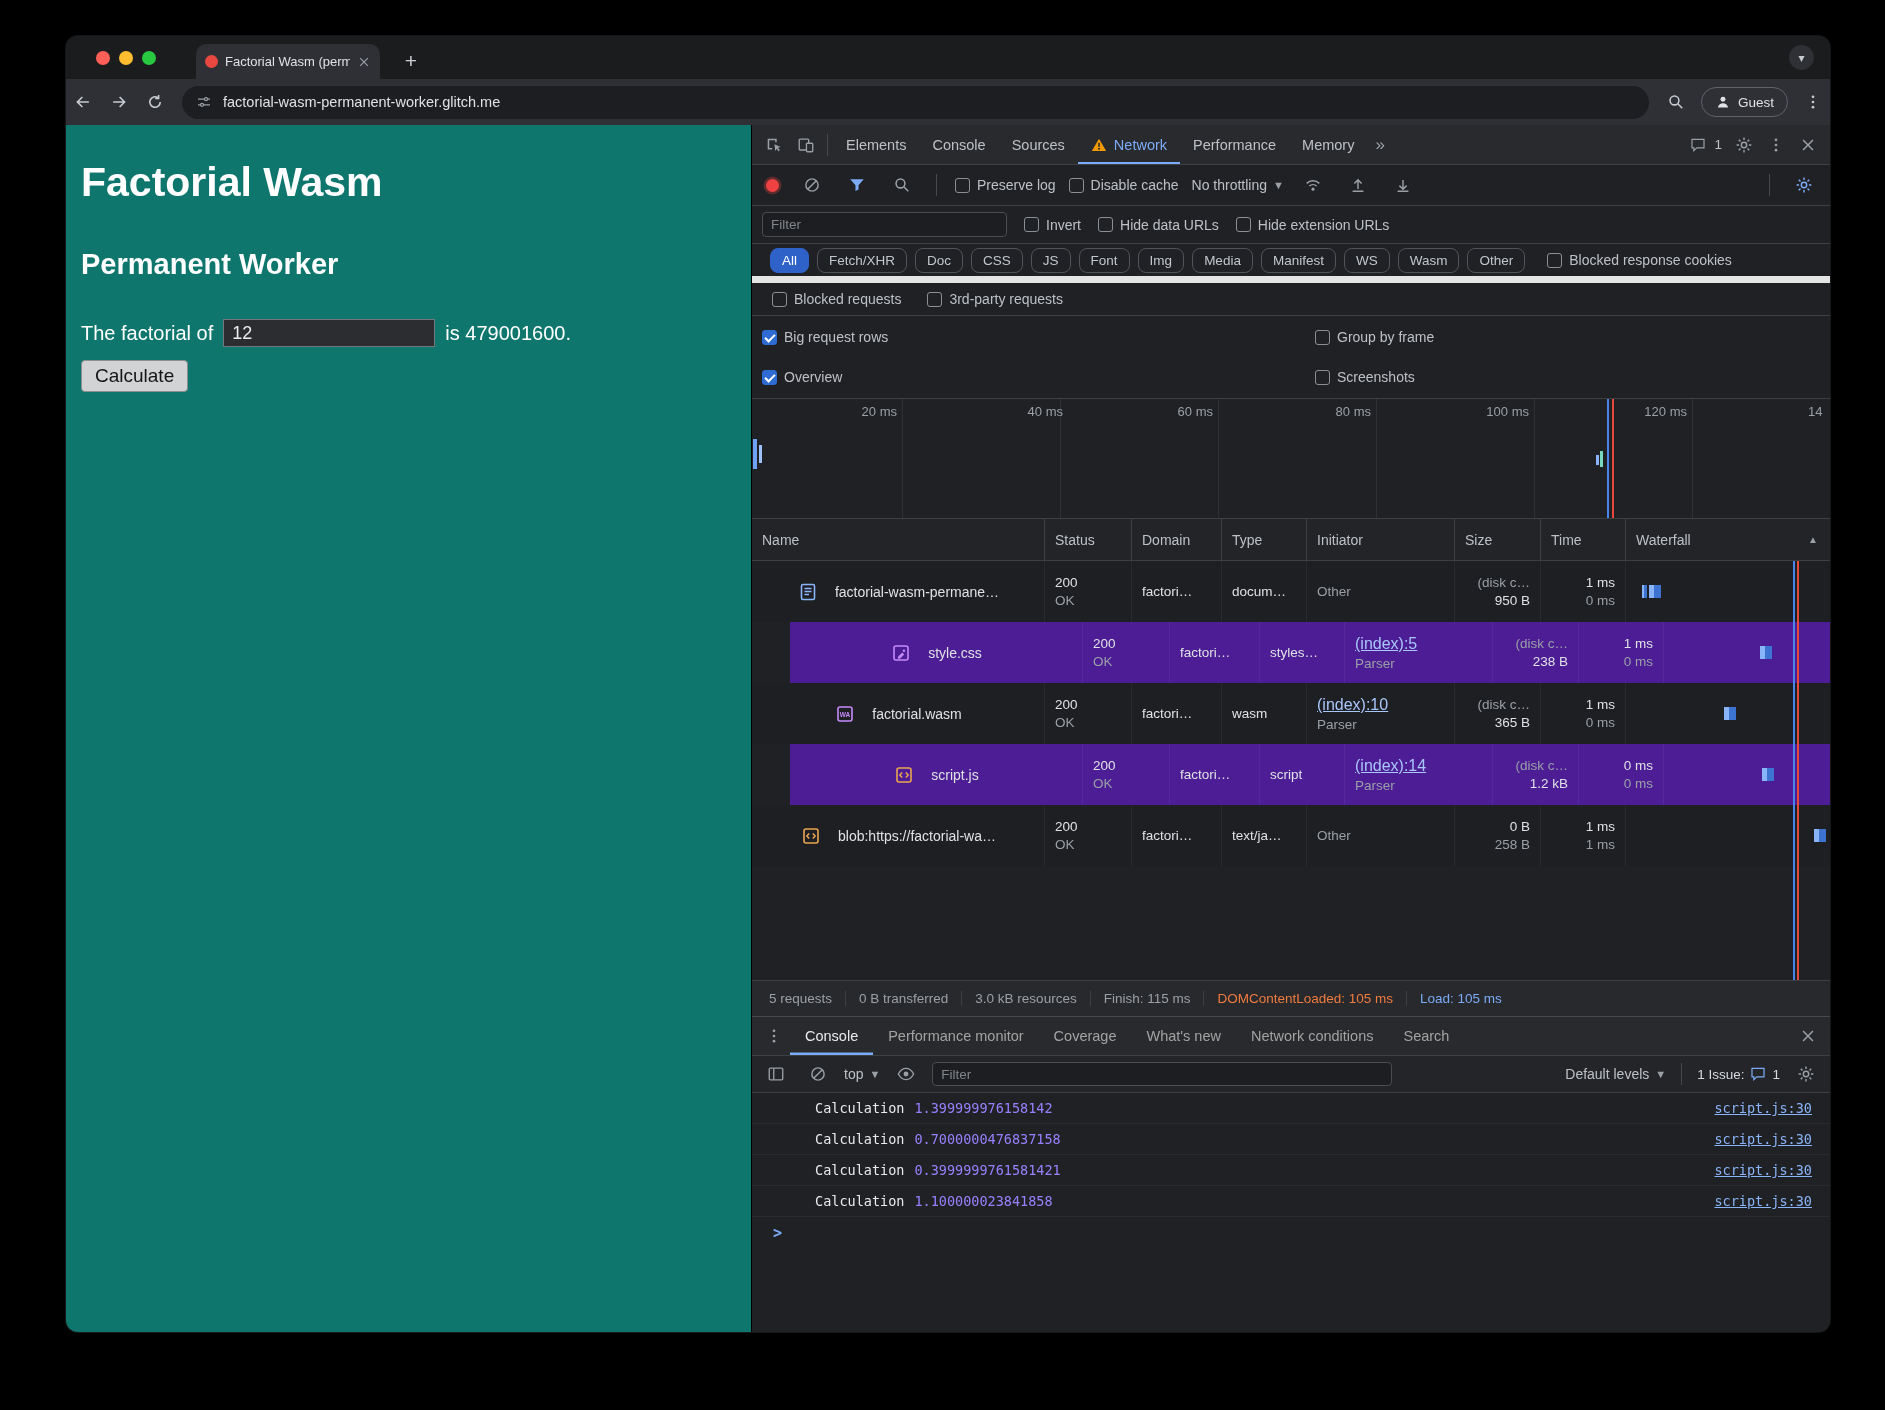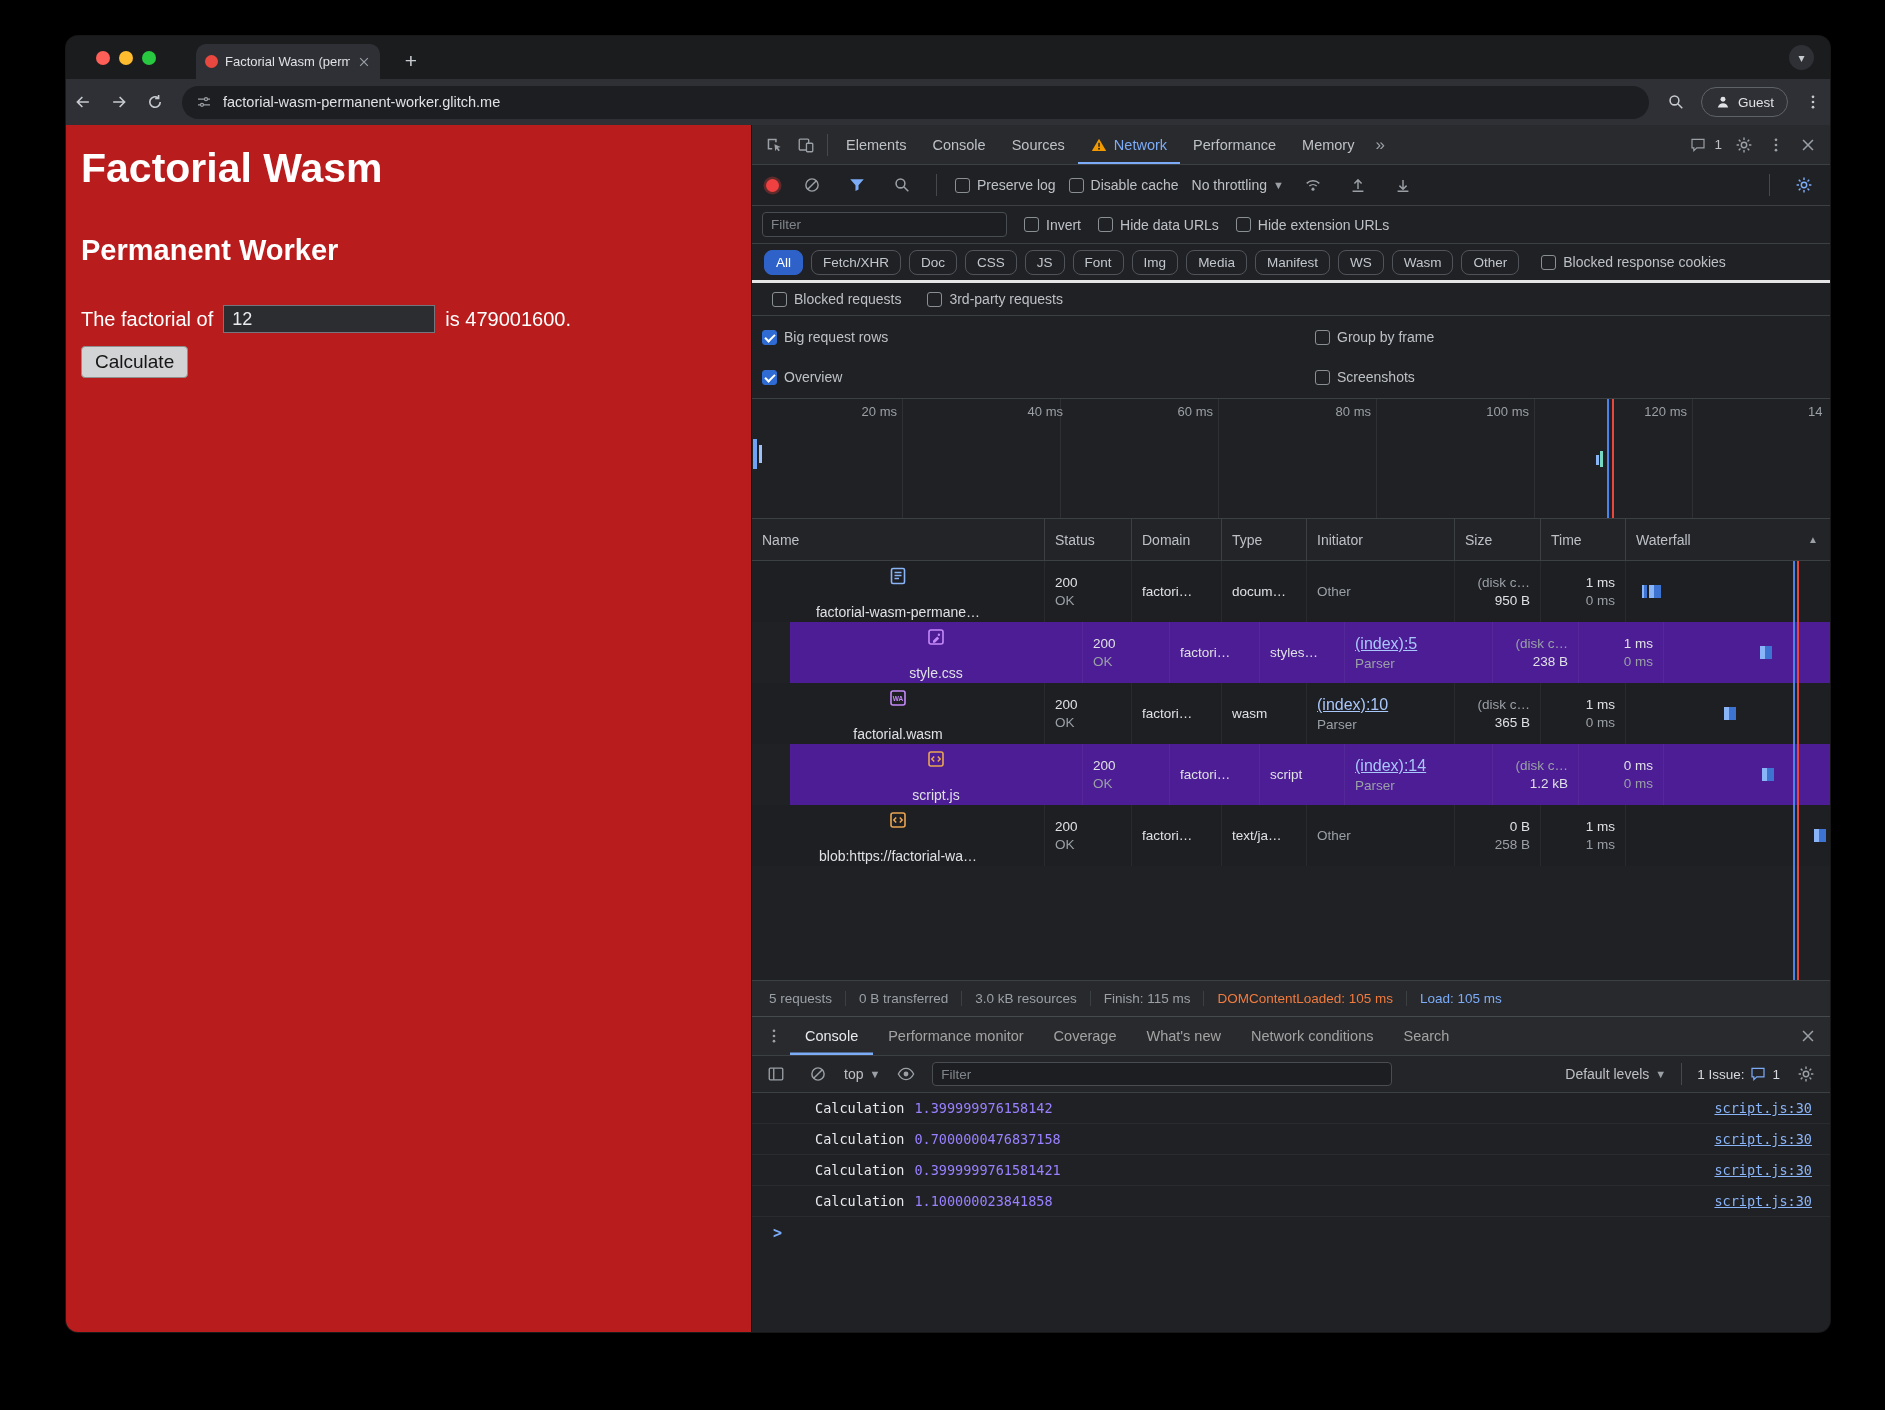--- a/index.html
+++ b/index.html
@@ -29,21 +29,21 @@
                background:#2e3035; color:#c7cbd0; display:flex; align-items:center; justify-content:center; font-size:12px; }
   .toolbar { height:46px; background:#2e3035; display:flex; align-items:center; padding:0 0; gap:2px; }
   .nav-btn { width:34px; height:34px; display:flex; align-items:center; justify-content:center; color:#c7cbd0; border-radius:50%; flex:none; }
   .omnibox { flex:1; height:33px; background:#1d1e21; border-radius:17px; margin:0 8px; display:flex;
              align-items:center; padding:0 14px; gap:11px; }
   .url { color:#dfe1e5; font-size:14.5px; white-space:nowrap; }
   .guest { height:30px; border:1px solid #5f6368; border-radius:15px; display:flex; align-items:center; gap:7px;
            padding:0 13px; color:#dfe1e5; font-size:13.5px; margin:0 6px; flex:none; }
   
   .content { display:flex; height:1207px; }
-  .page { width:685px; background:#b91c1c; padding:20px 0 0 15px; color:#fff; flex:none; }
+  .page { width:685px; background:#0f766e; padding:34px 0 0 15px; color:#fff; flex:none; }
   .page h1 { font-size:41px; font-weight:bold; }
   .page h2 { font-size:29px; font-weight:bold; margin-top:42px; }
   .factorial-line { margin-top:38px; font-size:20px; display:flex; align-items:center; gap:10px; }
   .factorial-line input { width:212px; height:28px; background:#2c2d30; border:1px solid #73767c;
          color:#e8eaed; font-size:18px; padding:0 8px; font-family:inherit; }
   .calc { margin-top:13px; background:#d2d3d5; color:#151515; border:1px solid #8f8f8f; border-radius:4px;
           font-size:19px; padding:4px 13px; font-family:inherit; display:inline-block; }
   
   .devtools { flex:1; background:#202124; border-left:1px solid #000; display:flex; flex-direction:column;
               color:#bdc1c6; overflow:hidden; position:relative; }
@@ -63,21 +63,21 @@
   .cb { width:15px; height:15px; border:1.5px solid #8a8f94; border-radius:3px; position:relative; flex:none; }
   .cb.on { background:#2e6bd3; border-color:#2e6bd3; }
   .cb.on::after { content:""; position:absolute; left:4px; top:1px; width:4px; height:8px;
                   border:solid #fff; border-width:0 2px 2px 0; transform:rotate(45deg); }
   .dd { display:flex; align-items:center; gap:6px; color:#bdc1c6; font-size:14px; flex:none; }
   .arrow { font-size:11px; color:#9aa0a6; }
   .f-row { height:38px; border-bottom:1px solid #3c4043; display:flex; align-items:center; gap:17px; padding:0 10px; flex:none; }
   .filter-box { width:245px; height:25px; background:#1d1e21; border:1px solid #494c50; border-radius:4px;
                 color:#dfe1e5; font-size:13.5px; padding:0 8px; font-family:inherit; }
   .filter-box::placeholder { color:#80868b; }
-  .chips-row { height:39px; border-bottom:3px solid #e5e5e5; display:flex; align-items:center; gap:8px; padding:0 12px; flex:none; }
+  .chips-row { height:39px; border-bottom:7px solid #e5e5e5; display:flex; align-items:center; gap:8px; padding:0 18px; flex:none; }
   .chip { height:25px; display:flex; align-items:center; padding:0 11px; border:1px solid #50545a; border-radius:8px;
           font-size:13.5px; color:#c2c7ce; flex:none; }
   .chip.sel { background:#2f62c9; border-color:#2f62c9; color:#fff; }
   .blocked-row { height:33px; border-bottom:1px solid #3c4043; display:flex; align-items:center; gap:26px; padding:0 20px; flex:none; }
   .set-panel { border-bottom:1px solid #3c4043; flex:none; padding:1px 0; }
   .set-row { height:40px; display:flex; align-items:center;text-align:center; }
   .set-col { width:553px; padding-left:10px; display:flex; flex:none; }
   
   .overview { height:120px; border-bottom:1px solid #3c4043; position:relative; overflow:hidden; flex:none; background:#202124; }
   .grid-v { position:absolute; top:0; bottom:0; width:1px; background:rgba(255,255,255,.07); }
@@ -91,21 +91,21 @@
   .sort { font-size:10px; color:#9aa0a6; padding-right:2px; }
   .net-body { flex:1; position:relative; overflow:hidden; background:#202124; }
   .net-row { height:61px; }
   .net-row.r-dark { background:#1e1f23; } .net-row.r-light { background:#4c1d95;margin-left:38px; }
   .cell { display:flex; flex-direction:column; justify-content:center; padding:0 10px; gap:3px;
           border-right:1px solid rgba(255,255,255,.05); overflow:hidden; }
   .cell:last-child { border-right:none; }
   .l1 { color:#dfe1e5; font-size:13.5px; white-space:nowrap; }
   .l2 { color:#9aa0a6; font-size:13.5px; white-space:nowrap; }
   .cell.right { align-items:flex-end; }
-  .name-cell { flex-direction:column; align-items:center; gap:16px; }
+  .name-cell { flex-direction:row; align-items:center; gap:16px; }
   .res-name { color:#dfe1e5; font-size:14px; overflow:hidden; white-space:nowrap; }
   .res-icon { width:22px; height:24px; flex:none; display:flex; align-items:center; justify-content:center; }
   .init-link { color:#a8c7fa; text-decoration:underline; font-size:16px; white-space:nowrap; cursor:pointer; }
   .wf { position:relative; }
   .wbar { position:absolute; top:24px; height:13px; width:12px;
           background:linear-gradient(90deg,#8ab4f8 0 45%, #3e74d1 45%); }
   .dcl-line { position:absolute; top:0; bottom:0; left:1041px; width:1.5px; background:#4a84e8; z-index:3; }
   .load-line { position:absolute; top:0; bottom:0; left:1045px; width:2px; background:#e5493d; z-index:3; }
   
   .summary { height:36px; background:#28292c; border-top:1px solid #3c4043; display:flex; align-items:center;

